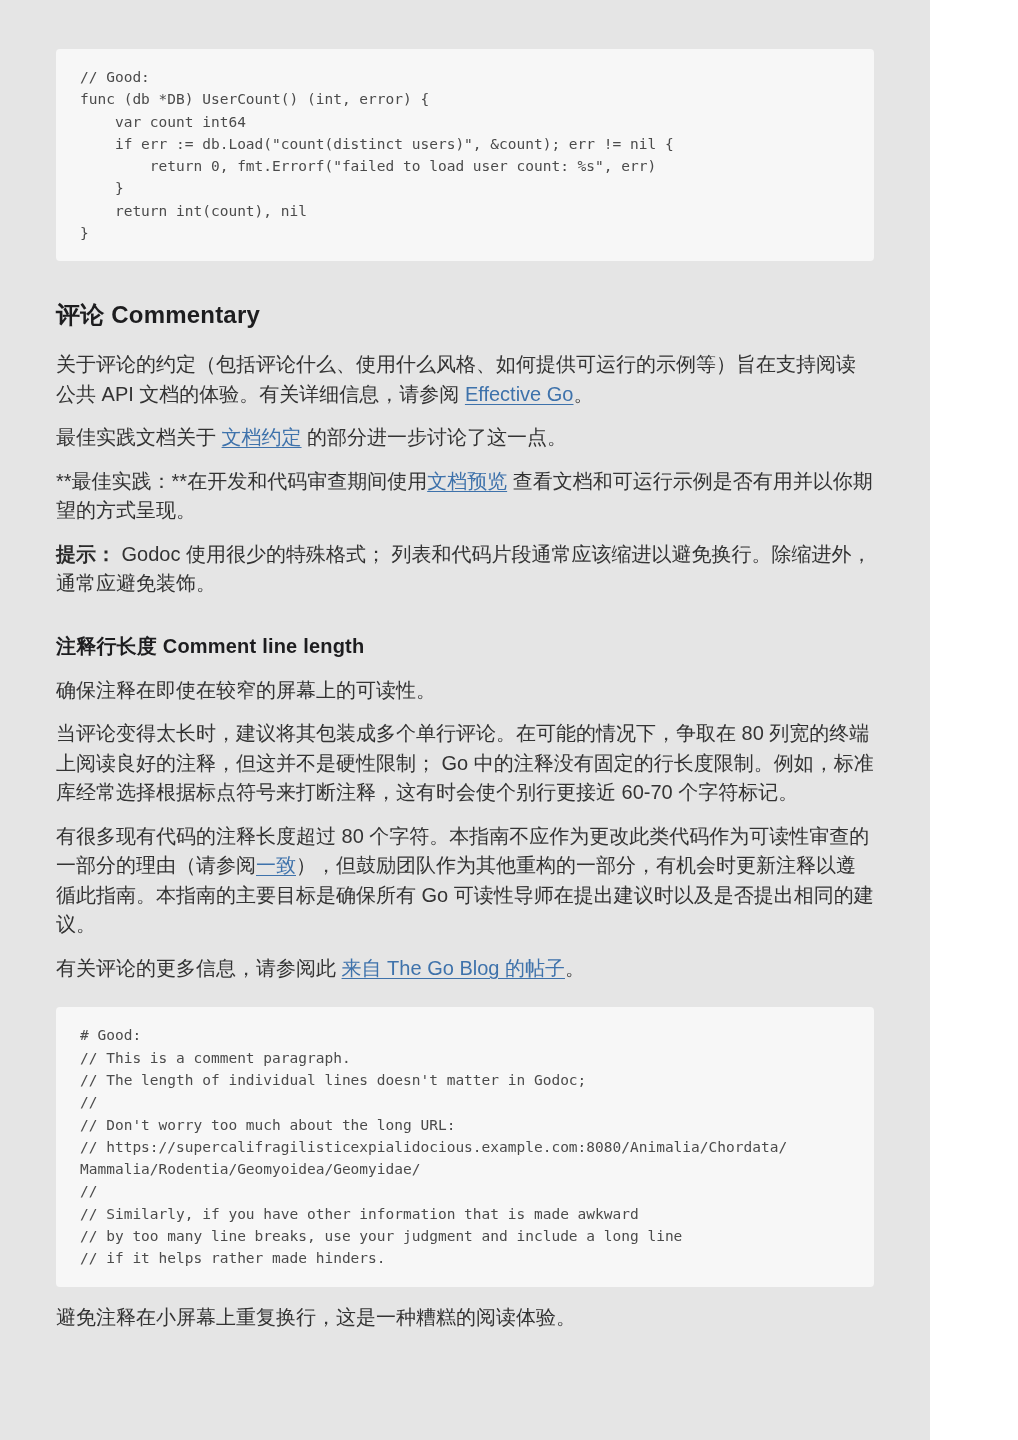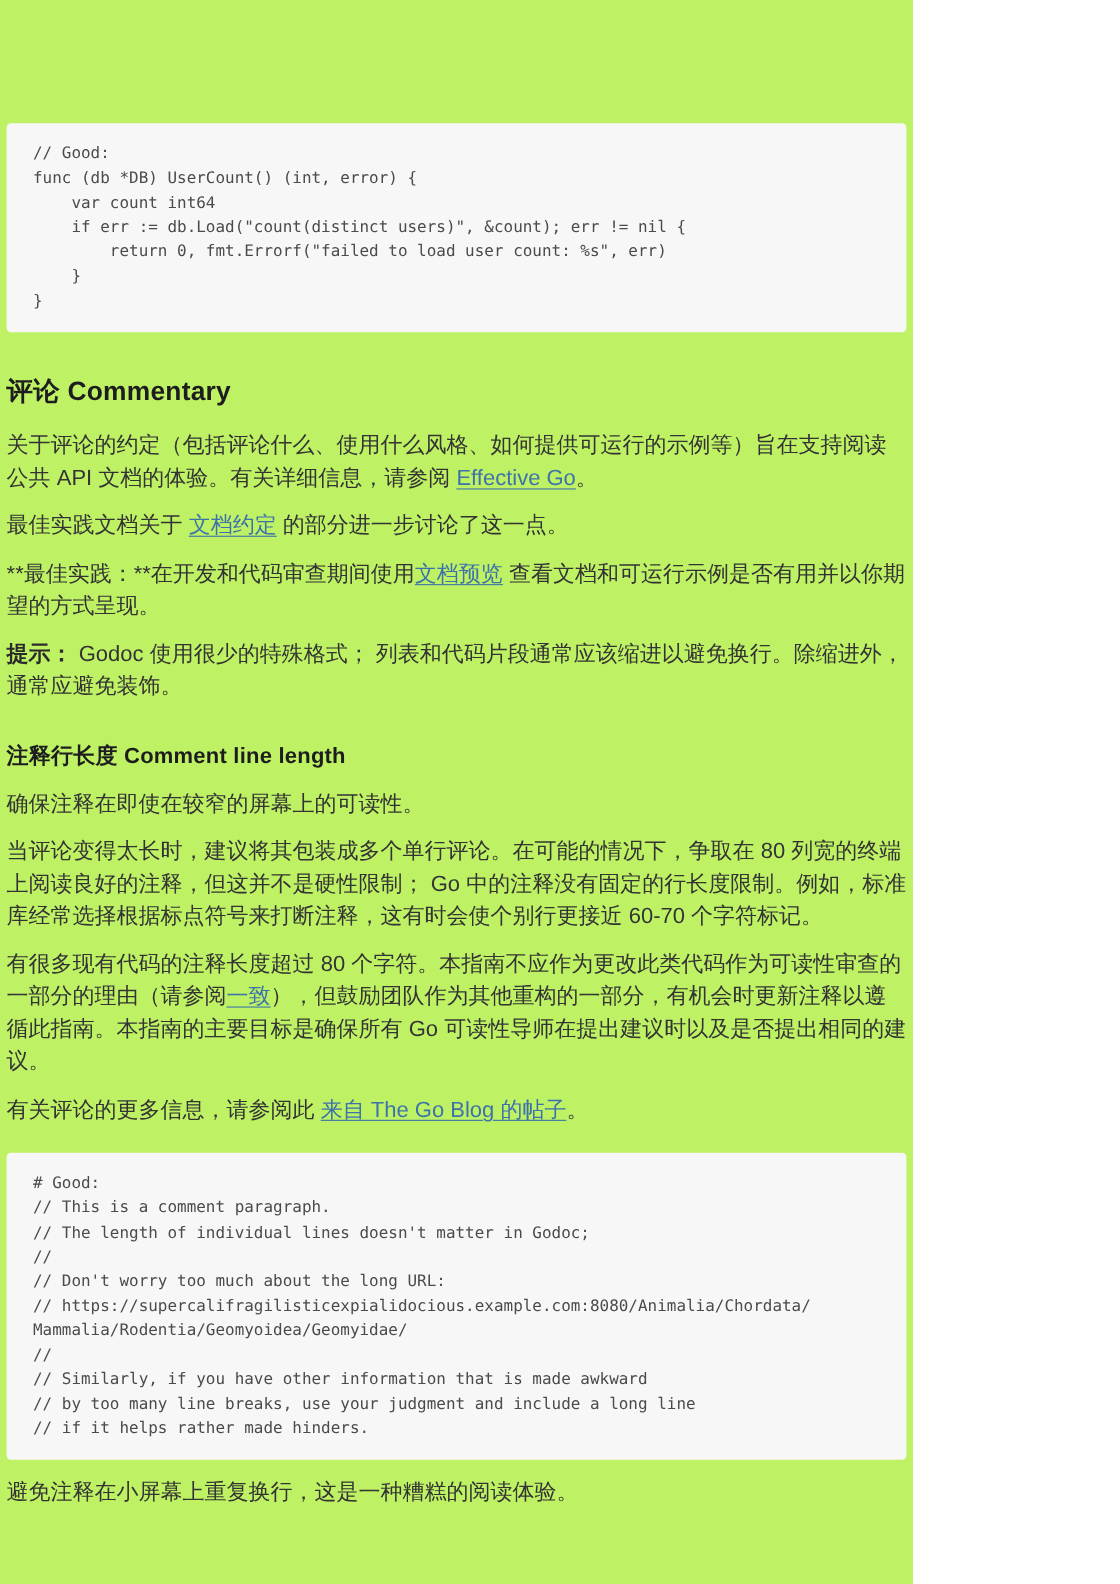--- a/index.html
+++ b/index.html
@@ -2,24 +2,24 @@
 <html><head>
 <meta charset="utf-8">
 <style>
   * { margin: 0; padding: 0; box-sizing: border-box; }
   html, body {
     background: #ffffff;
     width: 1018px;
     font-family: "Liberation Sans", "DejaVu Sans", sans-serif;
   }
   .page {
-    width: 830px;
+    width: 930px;
     min-height: 1440px;
-    background: #bef264;
-    padding-top: 112px;
+    background: #e5e5e5;
+    padding-top: 49px;
   }
   .content {
     width: 818px;
     margin: 0 auto;
     color: #333333;
   }
   .code-block {
     background: #f7f7f7;
     border-radius: 4px;
     padding: 17px 24px;
@@ -69,20 +69,21 @@
 <div class="page">
   <main class="content">
 
     <div class="code-block">
         <div class="code-line">// Good:</div>
         <div class="code-line">func (db *DB) UserCount() (int, error) {</div>
         <div class="code-line">    var count int64</div>
         <div class="code-line">    if err := db.Load("count(distinct users)", &amp;count); err != nil {</div>
         <div class="code-line">        return 0, fmt.Errorf("failed to load user count: %s", err)</div>
         <div class="code-line">    }</div>
+        <div class="code-line">    return int(count), nil</div>
         <div class="code-line">}</div>
       </div>
 
     <h2 class="h2">评论 Commentary</h2>
 
     <p class="para"><span>关于评论的约定（包括评论什么、使用什么风格、如何提供可运行的示例等）旨在支持阅读公共 API 文档的体验。有关详细信息，请参阅 </span><a class="link">Effective Go</a><span>。</span></p>
 
     <p class="para"><span>最佳实践文档关于 </span><a class="link">文档约定</a><span> 的部分进一步讨论了这一点。</span></p>
 
     <p class="para"><span>**最佳实践：**在开发和代码审查期间使用</span><a class="link">文档预览</a><span> 查看文档和可运行示例是否有用并以你期望的方式呈现。</span></p>

